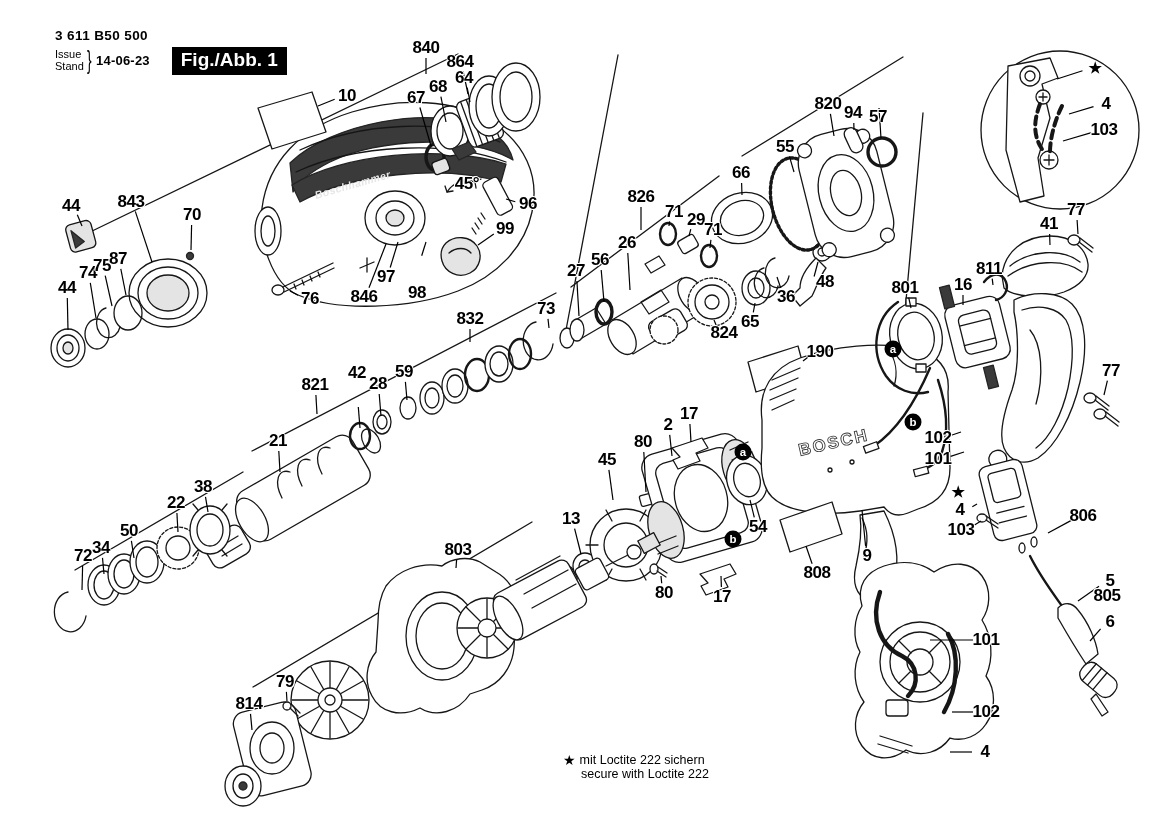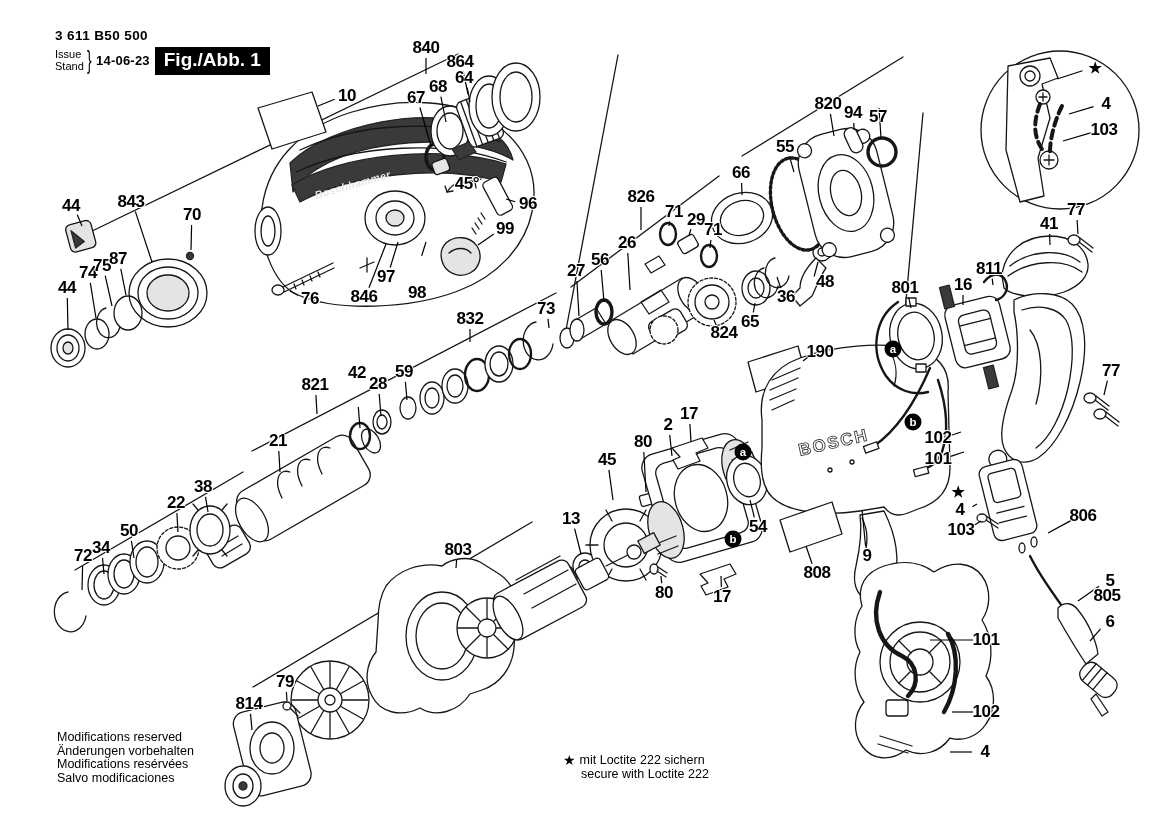--- a/index.html
+++ b/index.html
@@ -30,21 +30,21 @@
   .part-label.star{font-size:15px;}
   .callout{
     position:absolute;transform:translate(-50%,-50%);width:17px;height:17px;border-radius:50%;
     background:#000;color:#fff;font:700 11.5px/17px "Liberation Sans",sans-serif;text-align:center;
   }
   .titleblock{position:absolute;left:55px;top:28px;}
   .pn{font-size:13.5px;font-weight:700;letter-spacing:.4px;}
   .issuerow{display:flex;align-items:center;margin-top:3px;}
   .issuelabels{font-size:11px;line-height:11.5px;font-weight:400;}
   .brace{font-size:25px;font-weight:400;margin:0 3px 0 1px;transform:scaleX(.55);}
-  .date{font-size:13px;font-weight:700;margin-right:5px;letter-spacing:.2px;}
+  .date{font-size:13px;font-weight:700;margin-right:22px;letter-spacing:.2px;}
   .figbox{background:#000;color:#fff;font-size:19px;font-weight:700;padding:2px 9px 4px 9px;}
   .note{position:absolute;font-size:12.5px;line-height:13.5px;}
   #note-mod{left:57px;top:731px;}
   #note-install{left:737px;top:722px;font-weight:700;}
   #note-loctite{left:563px;top:754px;}
   #note-loctite .row{display:flex;}
   #note-loctite .star-glyph{font-size:14px;margin-right:4px;}
   #note-loctite .l2{margin-left:18px;}
 </style>
 </head>
@@ -625,26 +625,20 @@
       <div class="issuelabels">
         <div>Issue</div>
         <div>Stand</div>
       </div>
       <div class="brace">}</div>
       <div class="date">14-06-23</div>
       <div class="figbox">Fig./Abb. 1</div>
     </div>
   </div>
 
-  <div class="note" id="note-mod">
-      <div>Modifications reserved</div>
-      <div>Änderungen vorbehalten</div>
-      <div>Modifications resérvées</div>
-      <div>Salvo modificaciones</div>
-    </div>
 
   <div class="note" id="note-loctite">
     <div class="row">
       <span class="star-glyph">★</span>
       <span>mit Loctite 222 sichern</span>
     </div>
     <div class="l2">secure with Loctite 222</div>
   </div>
 
 </div>

